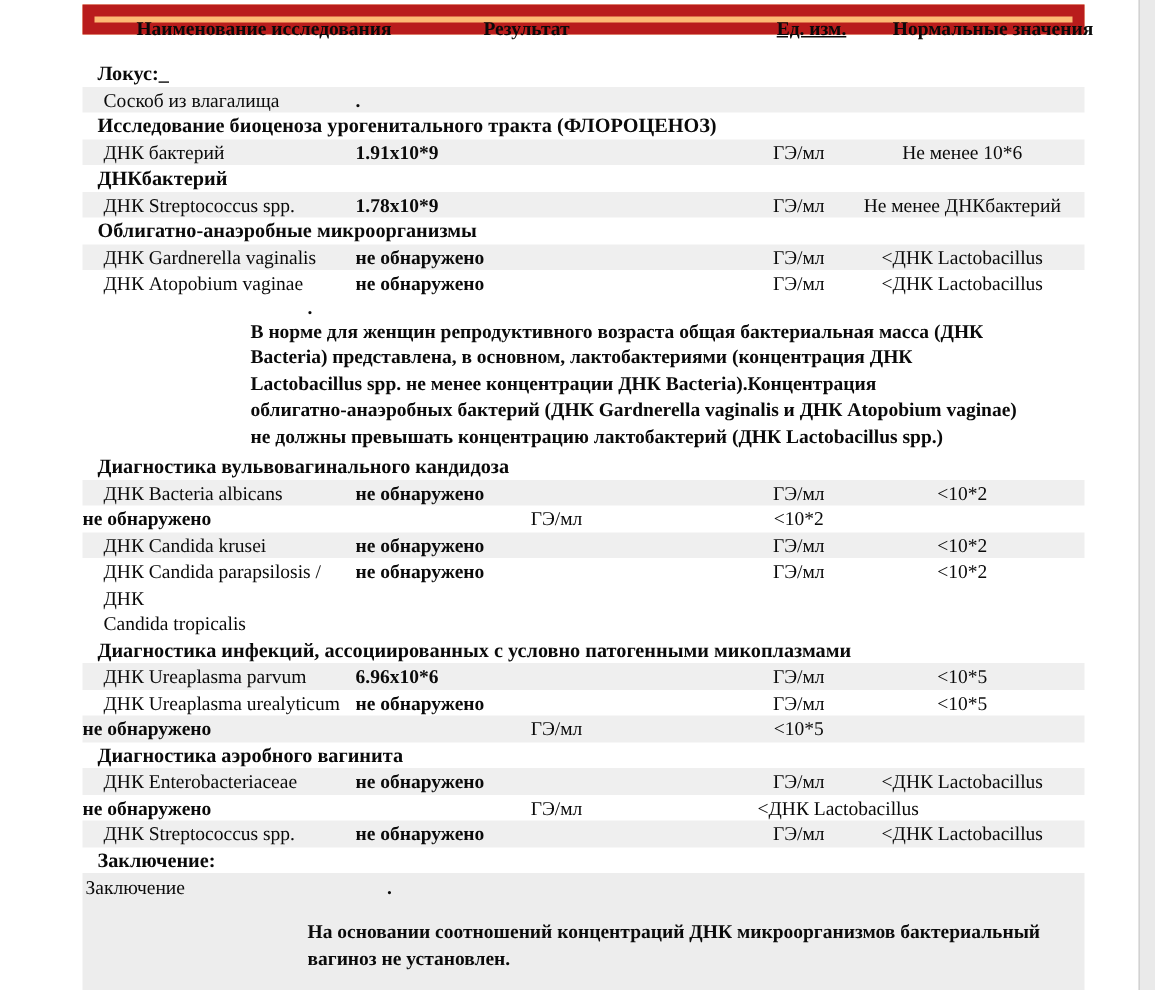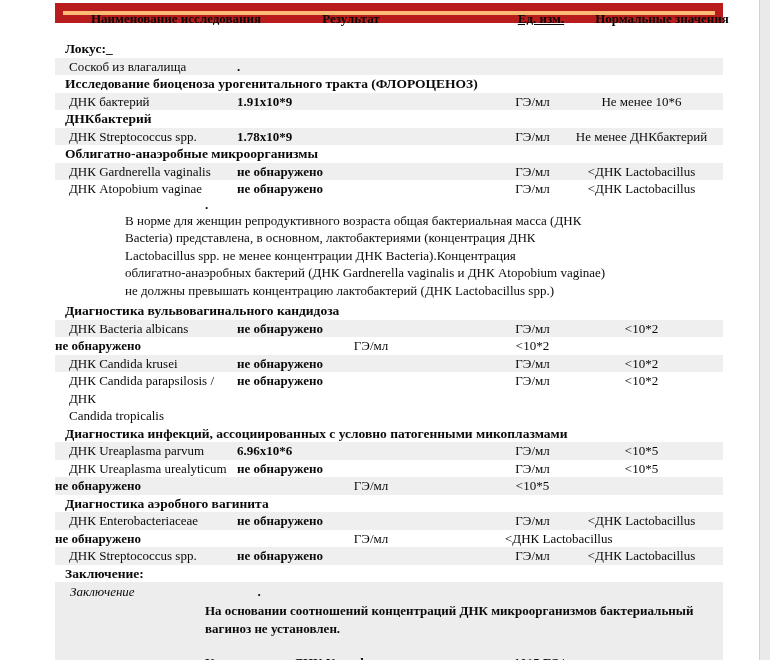--- a/index.html
+++ b/index.html
@@ -68,51 +68,50 @@
   .c-units  { text-align: center; white-space: nowrap; }
   .c-normal { text-align: center; white-space: nowrap; }
 
   .dot-line {
     margin-left: 150px;
     font-weight: bold;
     font-size: 13px;
     height: 14px; line-height: 14px;
   }
   .note {
-    margin-left: 70px;
-    font-weight: normal;
+    margin-left: 112px;
+    font-weight: bold;
     font-size: 13px;
     line-height: 17.5px;
     white-space: pre;
     margin-bottom: 3px;
   }
 
   .conclusion-block {
     background: #ededed;
     min-height: 97px;
     padding-top: 1px;
   }
   .concl-first-line {
     position: relative;
     font-size: 13px;
     line-height: 17px;
-    padding-left: 15px;
-    font-style: italic;
+    padding-left: 2px;
   }
   .concl-dot {
     position: absolute; left: 203px; top: 0;
     font-weight: bold;
   }
   .concl-para {
     margin-left: 150px;
     font-weight: bold;
     font-size: 13px;
     line-height: 17.5px;
     white-space: pre;
-    margin-top: 2px;
+    margin-top: 12px;
   }
   .concl-para.second { margin-top: 17px; }
 </style>
 </head>
 <body>
 
 <div class="page">
 
   <div class="header-bar">
     <span class="hlabel h-name">Наименование исследования</span>

